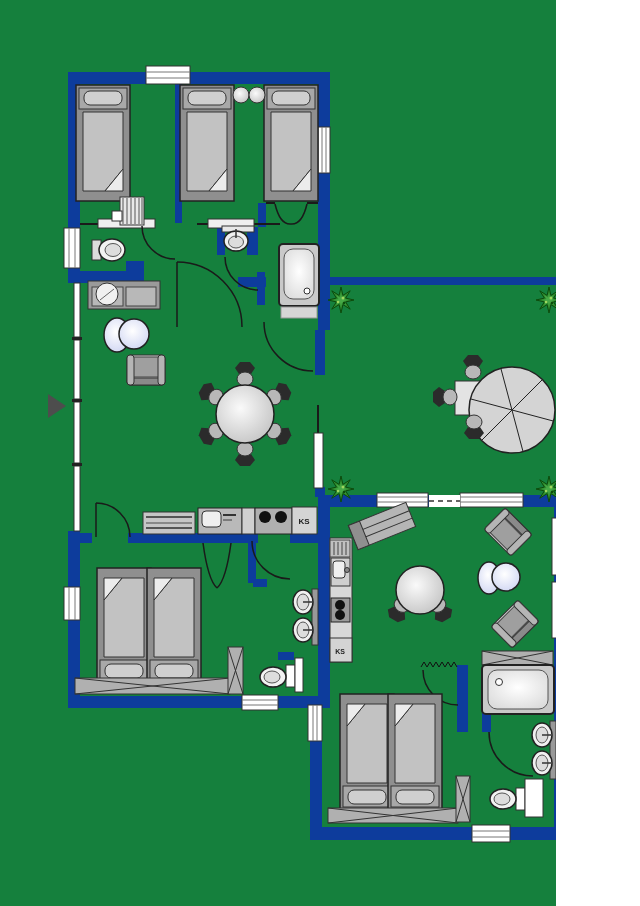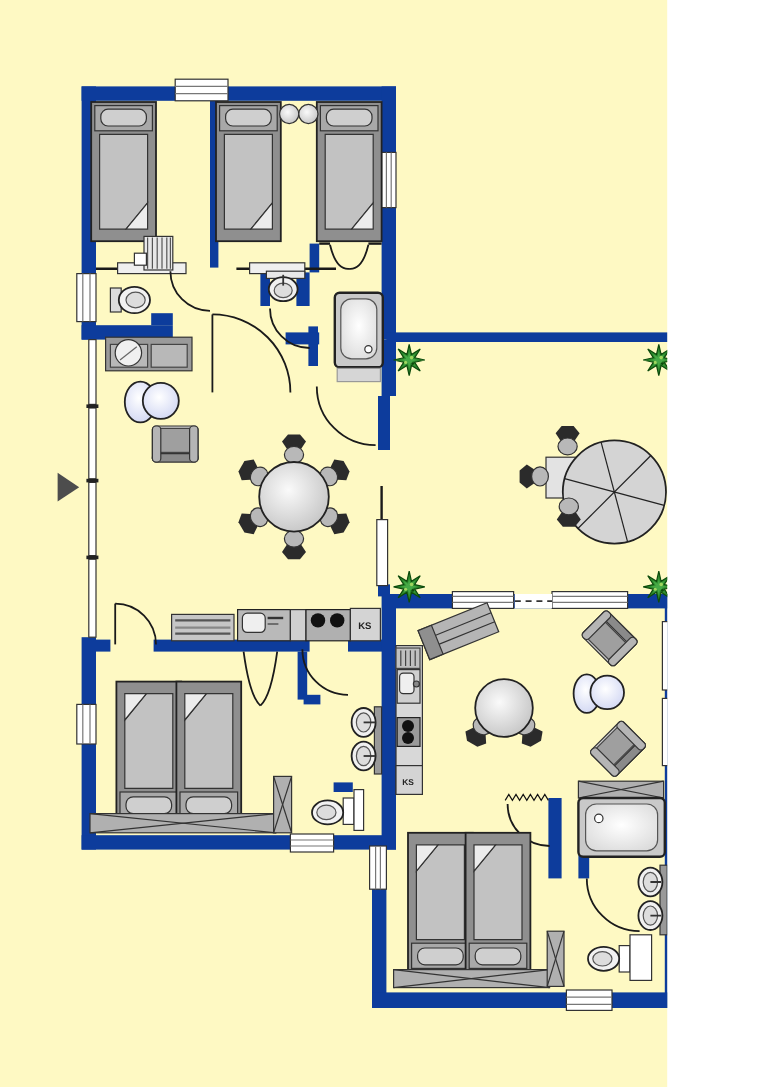--- a/index.html
+++ b/index.html
@@ -1,16 +1,16 @@
 <!DOCTYPE html>
 <html style="--wall: #0d3c9c; --plant: #2e8b2e;"><head>
 <meta charset="utf-8">
 <style>
   html,body { margin:0; padding:0; background:#ffffff; }
-  .stage { position:relative; width:556px; height:906px; background:#fef9c3; overflow:hidden; }
+  .stage { position:relative; width:556px; height:906px; background:#15803d; overflow:hidden; }
   svg { position:absolute; left:0; top:0; }
   .wall  { fill:var(--wall,#0d3c9c); stroke:none; }
   .twall { stroke:#1a1a1a; stroke-width:2; fill:none; }
   .door  { stroke:#1a1a1a; stroke-width:1.5; fill:none; }
   .win   { fill:#ffffff; stroke:#333; stroke-width:1; }
   .winln { stroke:#777; stroke-width:1; fill:none; }
   .ks    { font-family:"Liberation Sans", sans-serif; font-size:8px; fill:#222; font-weight:bold; }
   .ks2   { font-family:"Liberation Sans", sans-serif; font-size:7px; fill:#222; font-weight:bold; }
 </style>
 </head>

